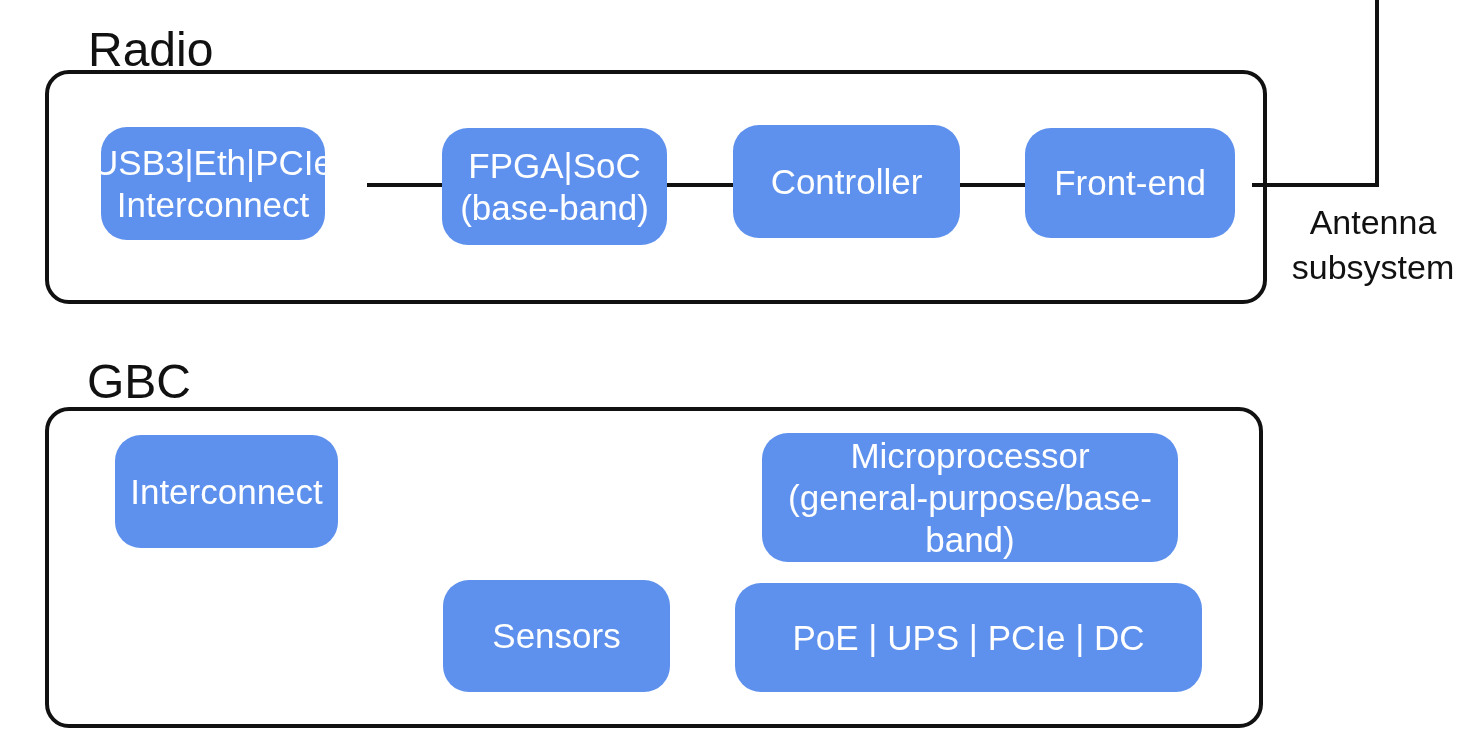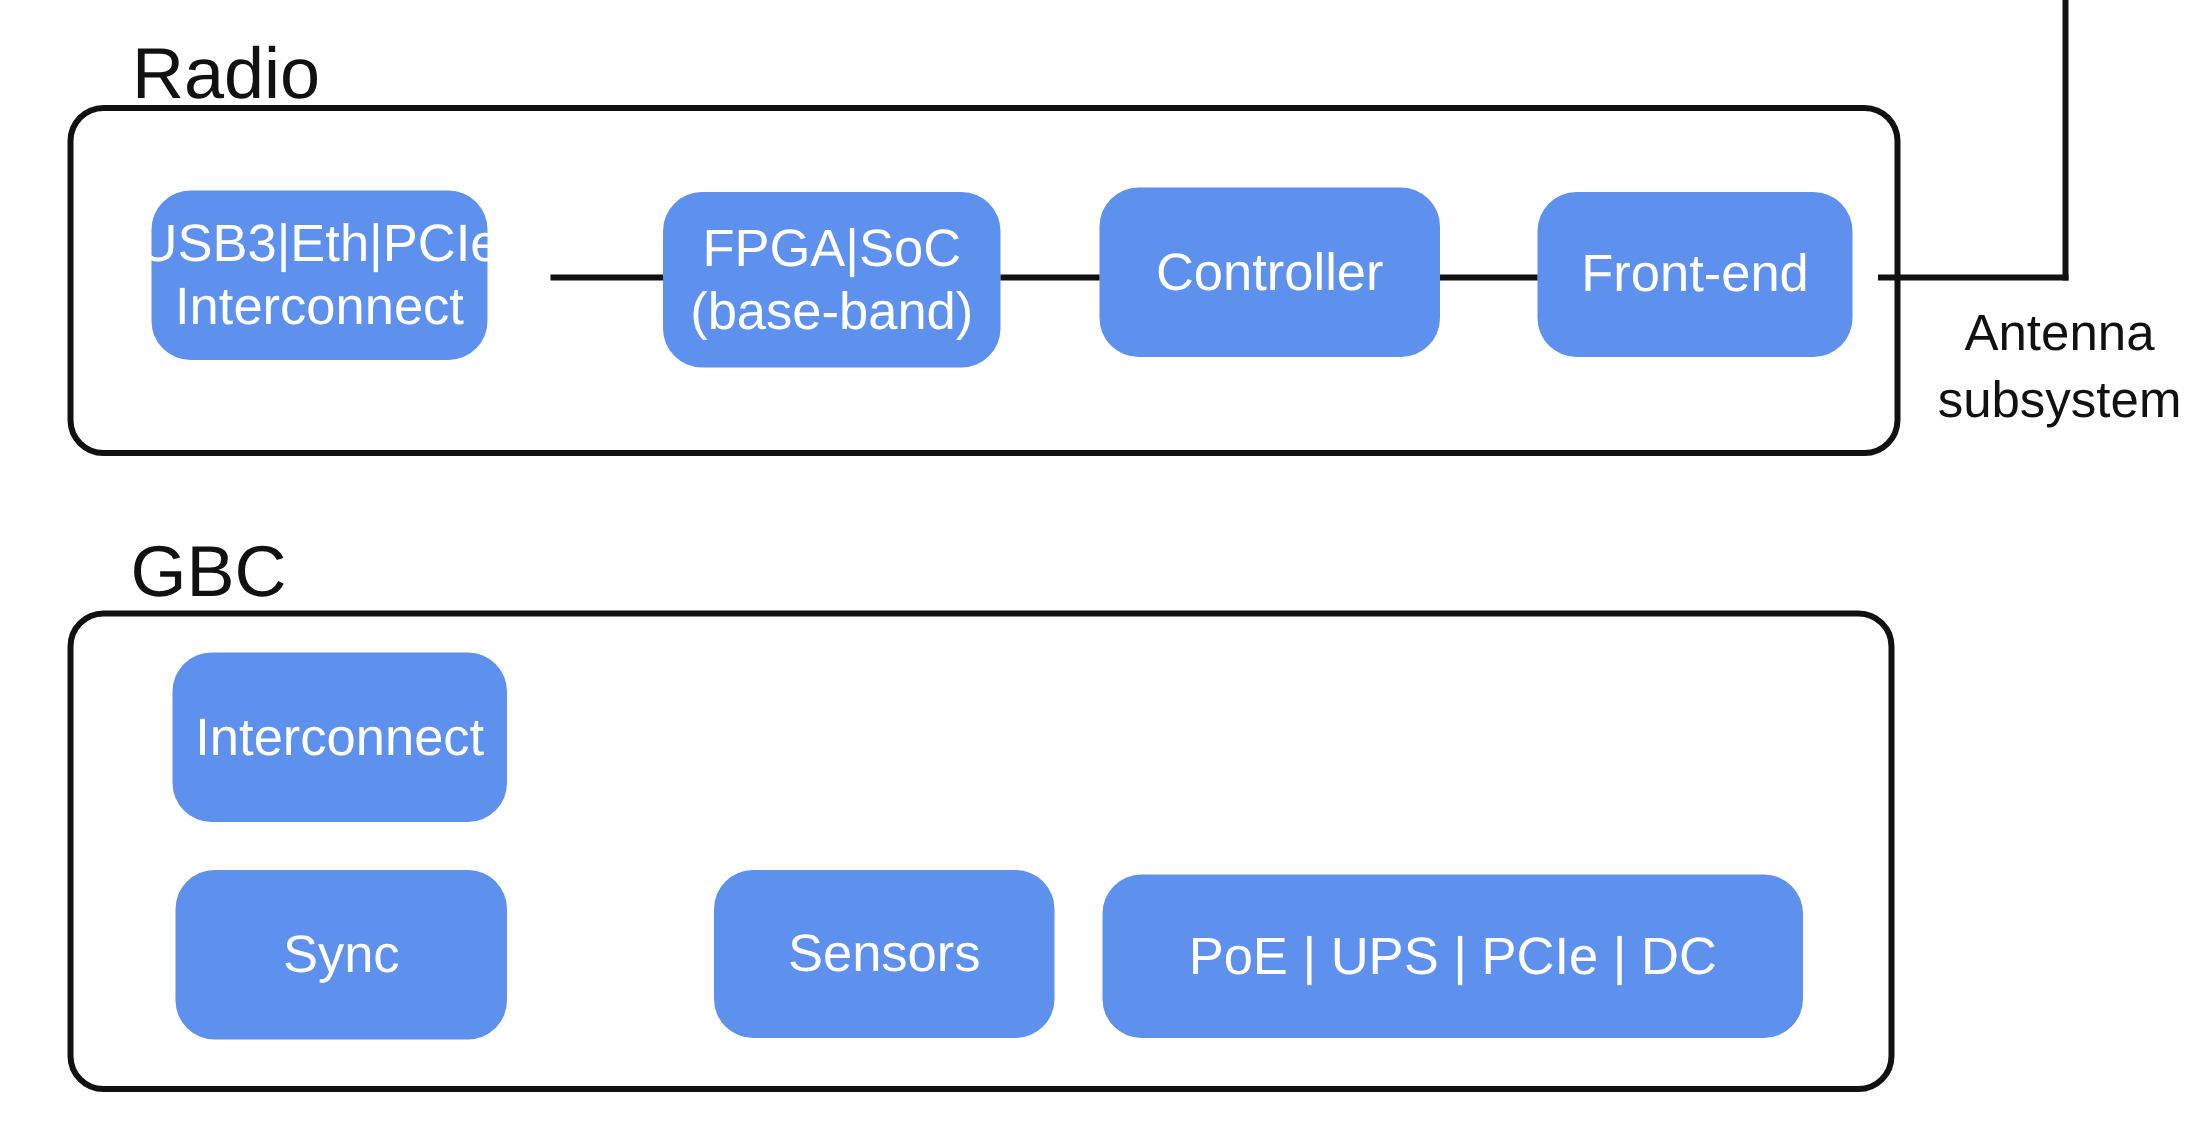--- a/index.html
+++ b/index.html
@@ -84,20 +84,22 @@
   <div class="side-label" style="left:1278px;top:200px;width:190px;">Antenna
 subsystem</div>
 
   <div class="group-label" style="left:87px;top:354px;">GBC</div>
 
   <div class="container" style="left:45px;top:407px;width:1218px;height:321px;"></div>
 
   <div class="box" style="left:115px;top:435px;width:223px;height:113px;">Interconnect</div>
 
 
+  <div class="box" style="left:762px;top:433px;width:416px;height:129px;">Microprocessor
+(general-purpose/base-
+band)</div>
 
-  <div class="box" style="left:117px;top:580px;width:221px;height:113px;">Sync</div>
 
-  <div class="box" style="left:443px;top:580px;width:227px;height:112px;margin-left:33px;">Sensors</div>
+  <div class="box" style="left:443px;top:580px;width:227px;height:112px;">Sensors</div>
 
   <div class="box" style="left:735px;top:583px;width:467px;height:109px;">PoE | UPS | PCIe | DC</div>
 
 </div>
 
 </body></html>

